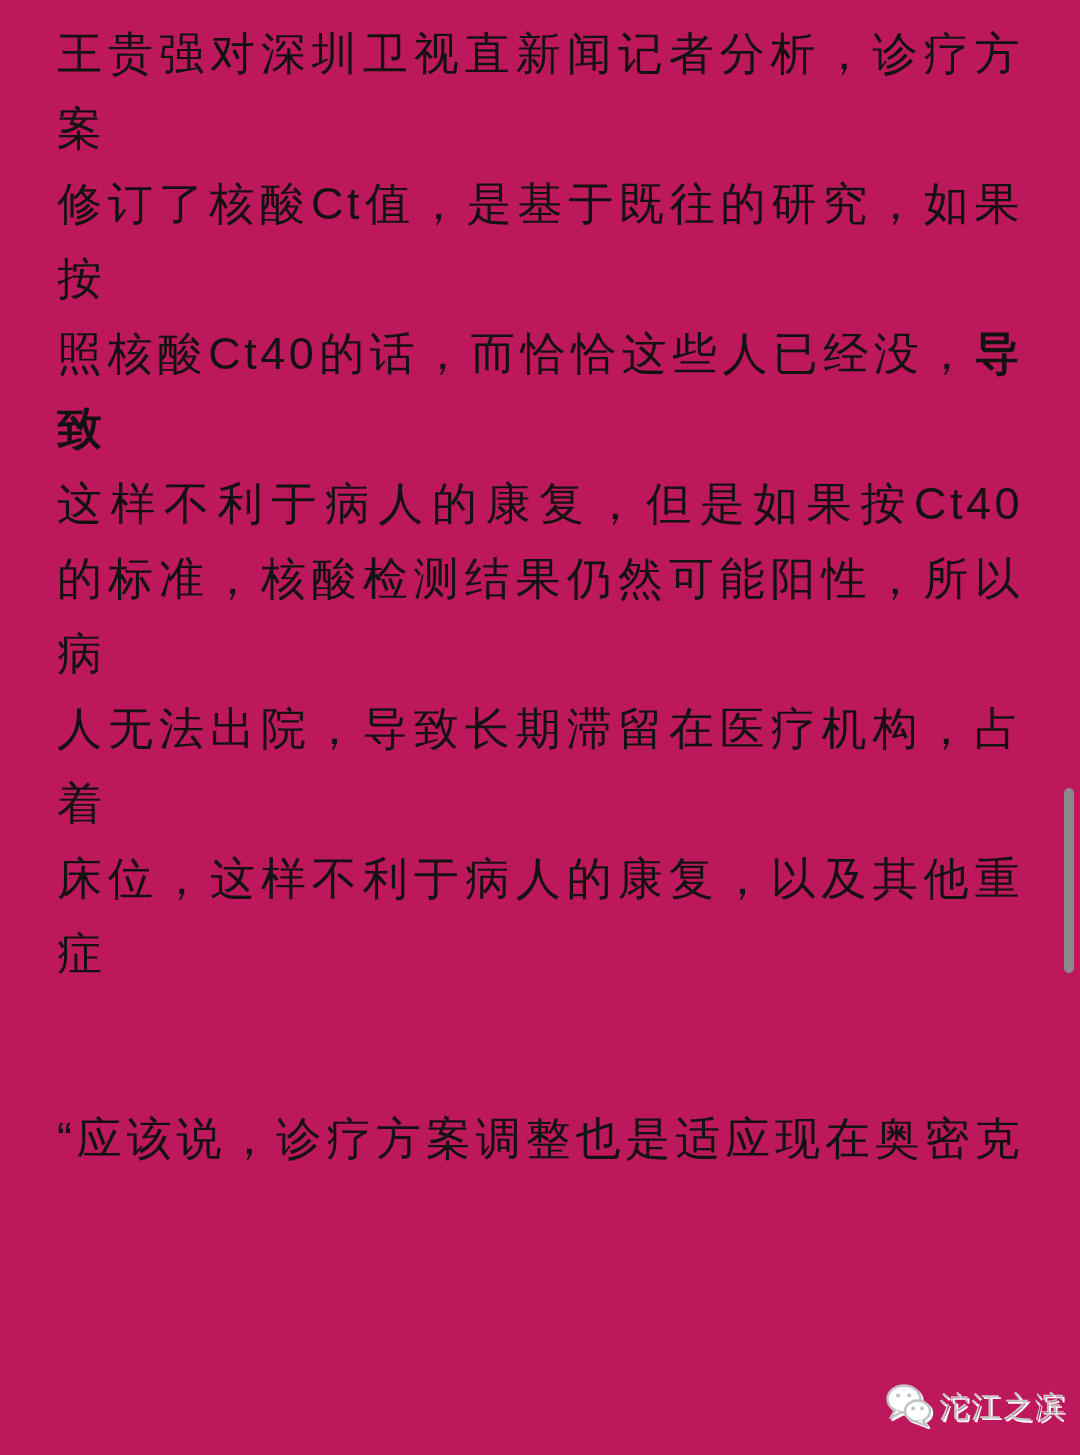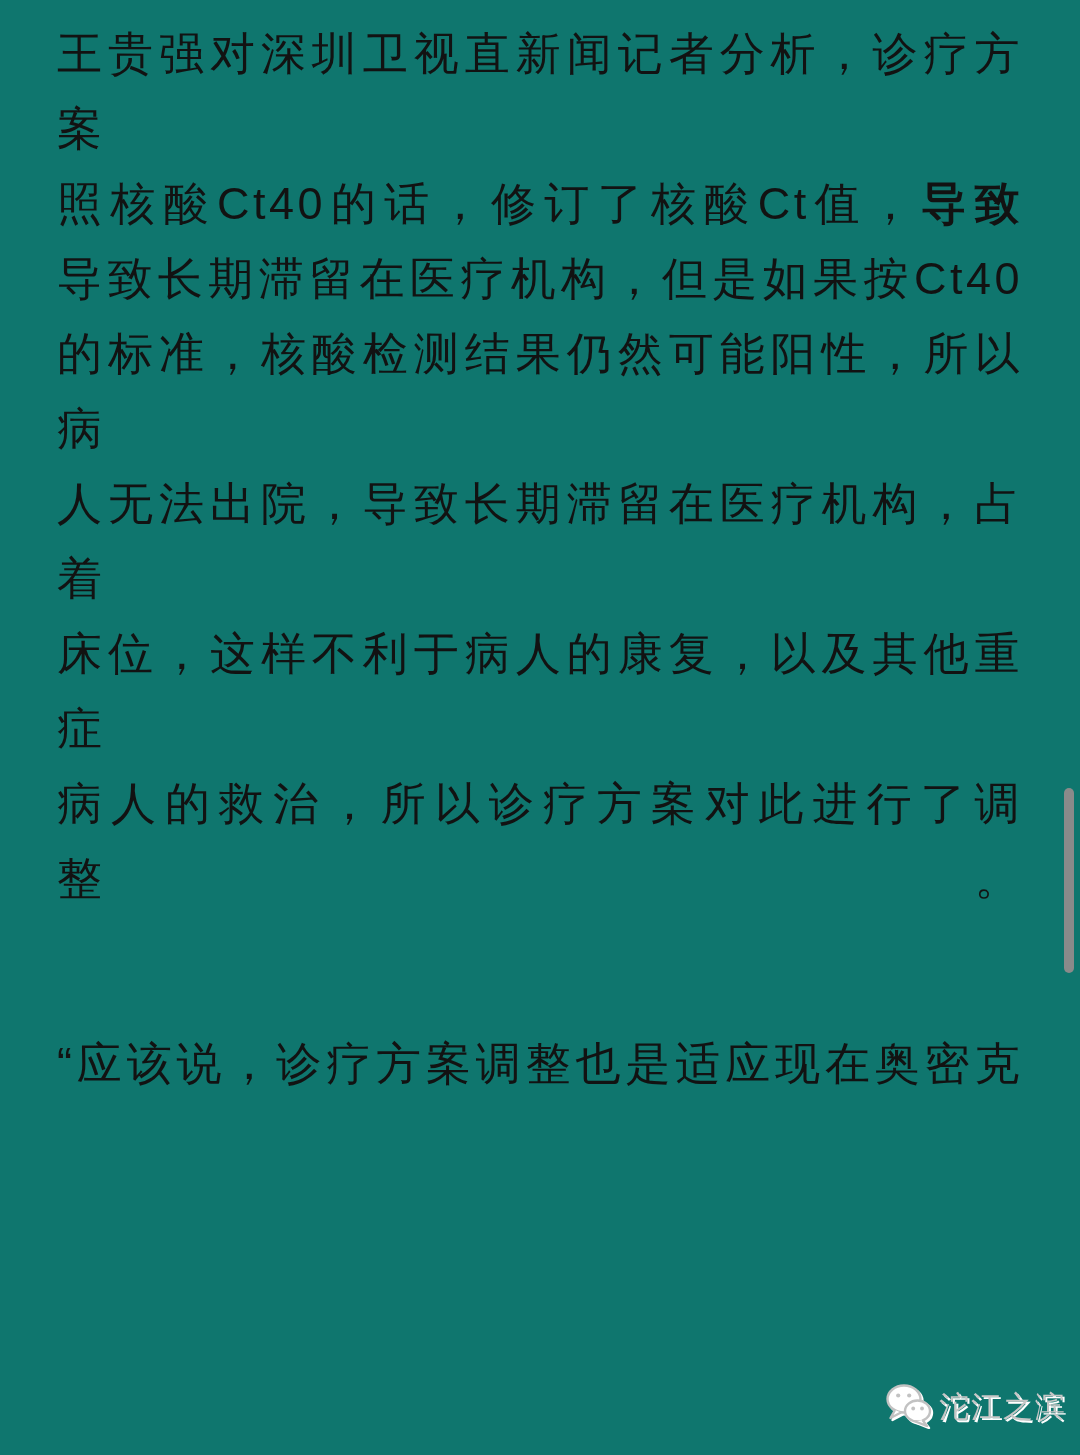--- a/index.html
+++ b/index.html
@@ -5,21 +5,21 @@
   html, body {
     margin: 0;
     padding: 0;
     background: #ffffff;
     font-family: "Liberation Sans", sans-serif;
   }
   #screen {
     position: relative;
     width: 1080px;
     height: 1455px;
-    background: #0f766e;
+    background: #be185d;
     overflow: hidden;
   }
   #article {
     position: absolute;
     left: 57px;
     top: 16px;
     width: 966px;
     color: #121212;
     font-size: 45px;
     line-height: 75px;
@@ -63,26 +63,26 @@
   #watermark svg { filter: drop-shadow(2px 2px 0 #ffffff); }
 </style>
 </head>
 <body>
 
 <div id="screen">
 
   <main id="article" style="color: rgb(18, 18, 18);">
       <div class="para">
         <div class="line full"><span>王贵强对深圳卫视直新闻记者分析，诊疗方案</span></div>
-        <div class="line full"><span>照核酸Ct40的话，修订了核酸Ct值，</span><span class="b">导致</span></div>
-        <div class="line full"><span>导致长期滞留在医疗机构，但是如果按Ct40</span></div>
+        <div class="line full"><span>修订了核酸Ct值，是基于既往的研究，如果按</span></div>
+        <div class="line full"><span>照核酸Ct40的话，而恰恰这些人已经没，</span><span class="b">导致</span></div>
+        <div class="line full"><span>这样不利于病人的康复，但是如果按Ct40</span></div>
         <div class="line full"><span>的标准，核酸检测结果仍然可能阳性，所以病</span></div>
         <div class="line full"><span>人无法出院，导致长期滞留在医疗机构，占着</span></div>
         <div class="line full"><span>床位，这样不利于病人的康复，以及其他重症</span></div>
-        <div class="line full"><span>病人的救治，所以诊疗方案对此进行了调整。</span></div>
       </div>
       <div class="para">
         <div class="line full"><span>“应该说，诊疗方案调整也是适应现在奥密克</span></div>
       </div>
     </main>
 
   <div id="scrollbar-thumb" style="background: rgb(138, 138, 138);"></div>
 
   <div id="watermark">
     <span>

